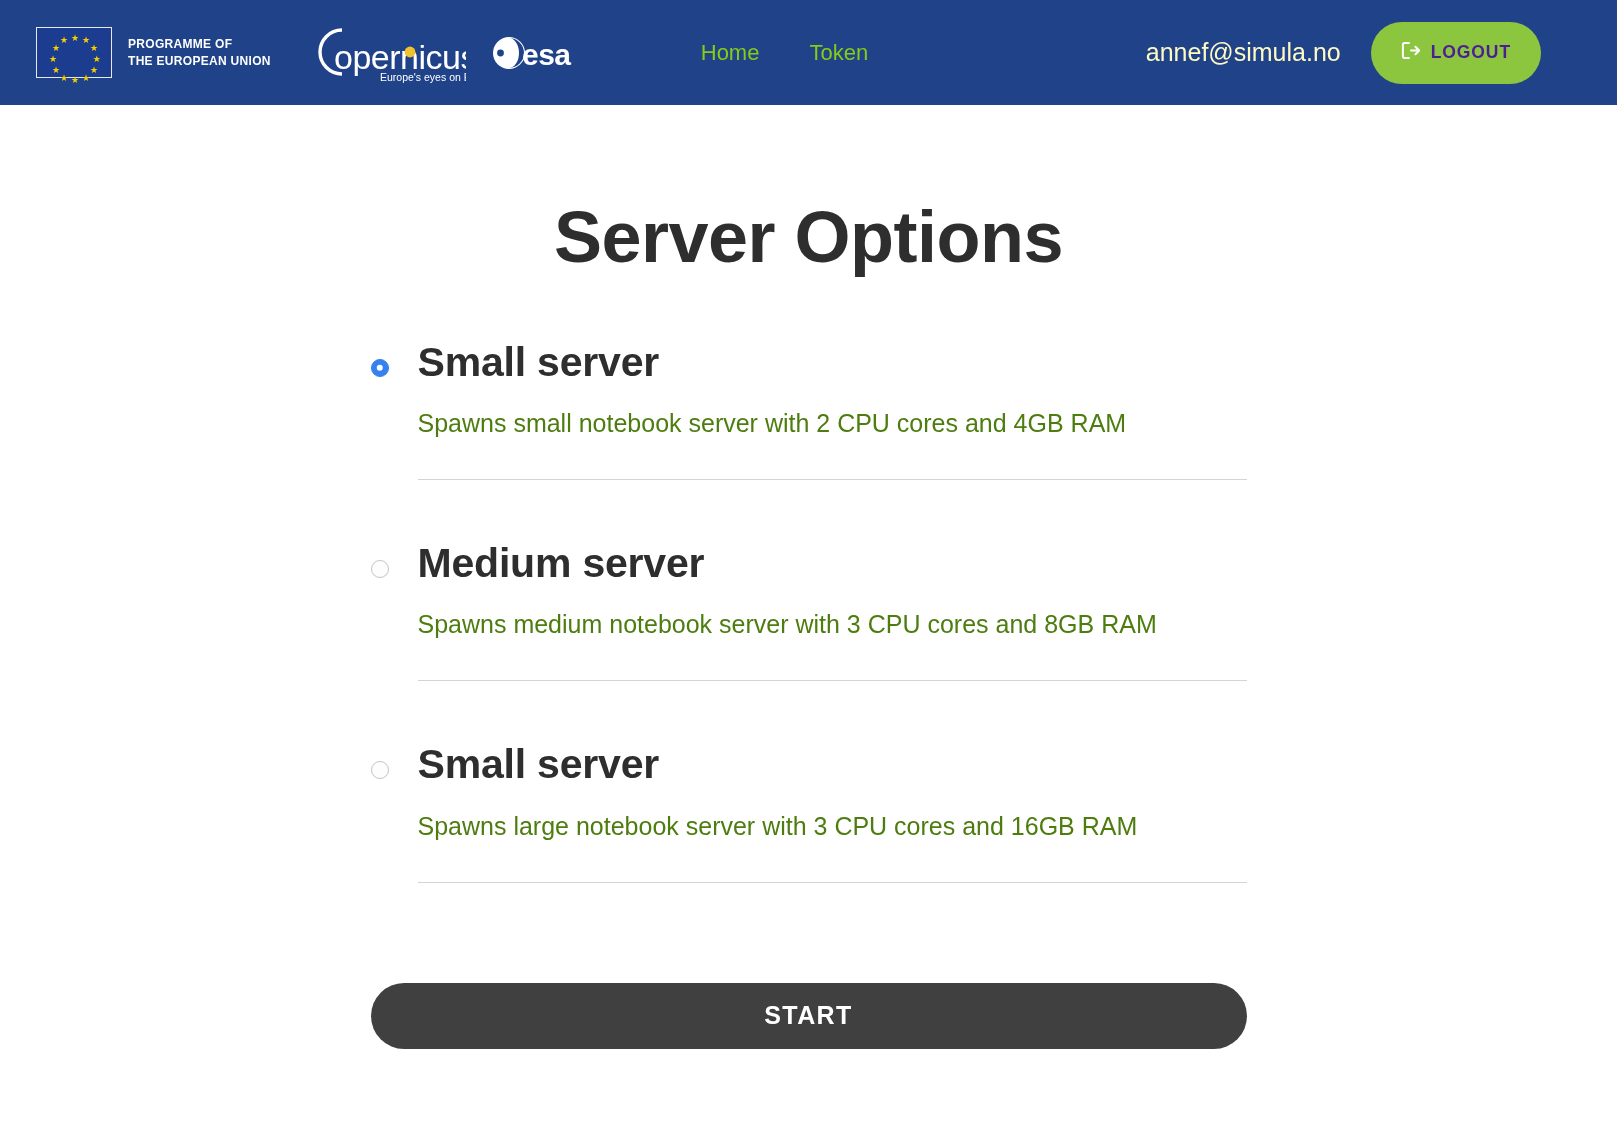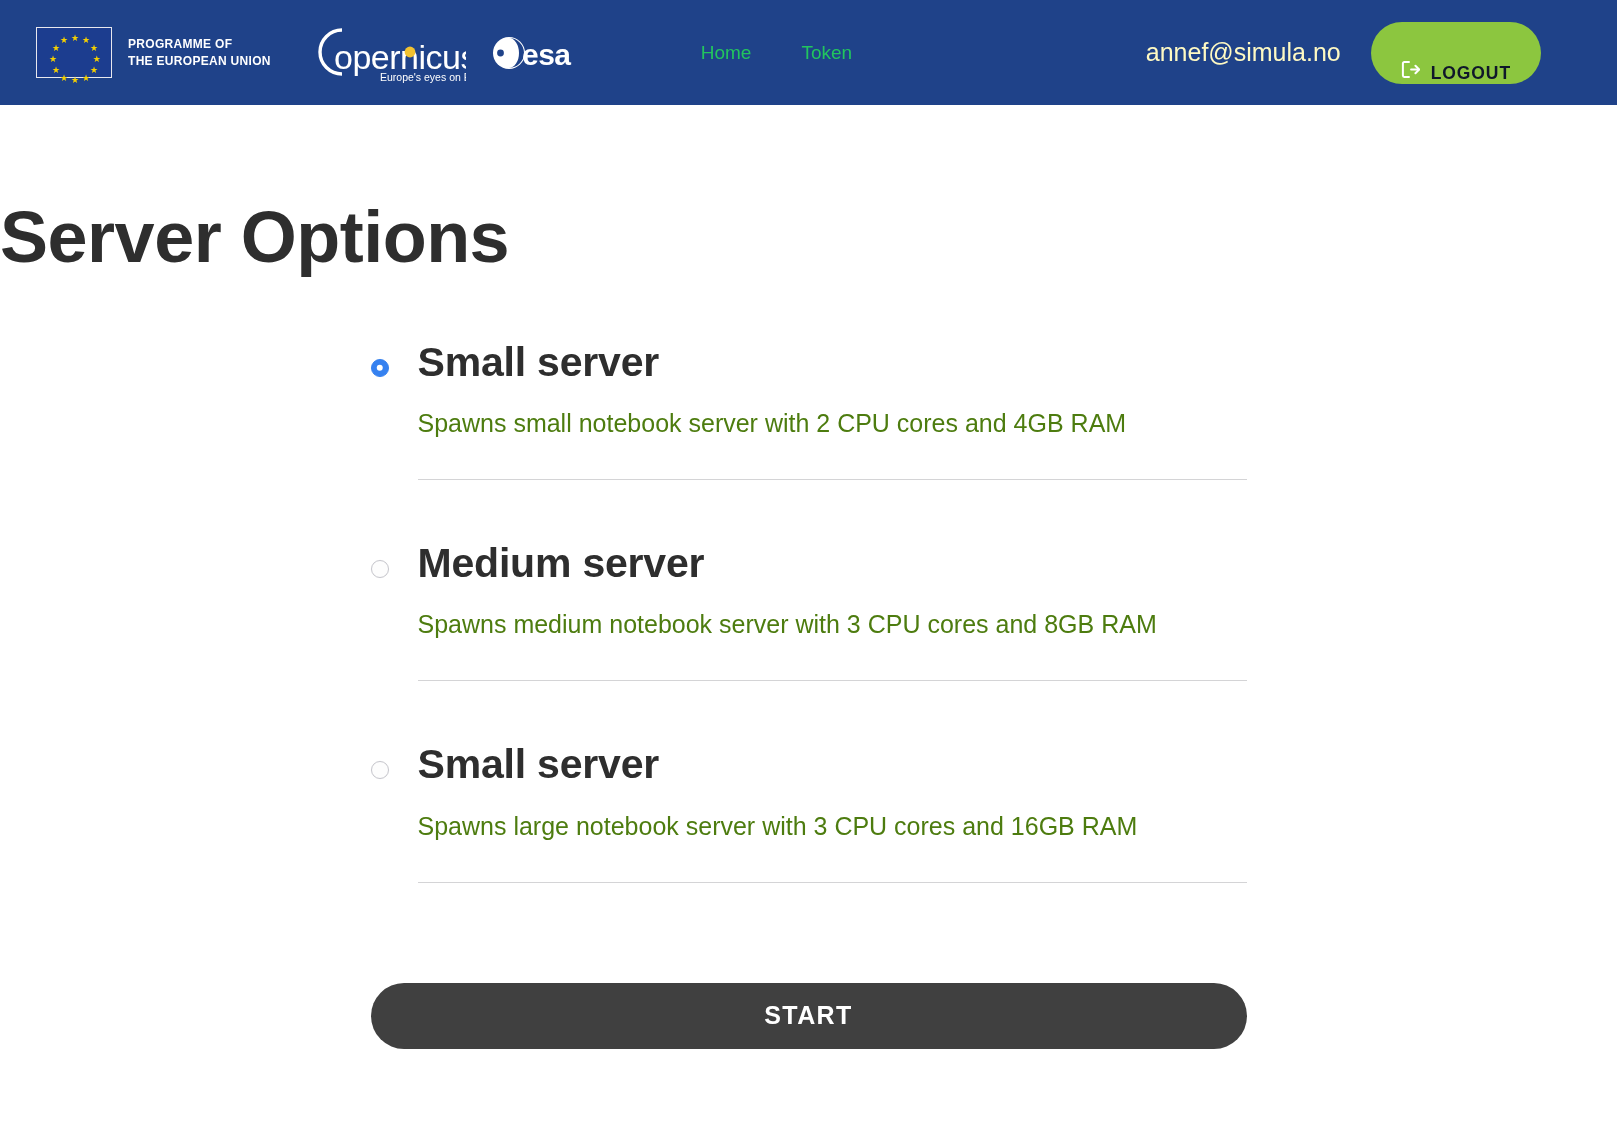--- a/index.html
+++ b/index.html
@@ -85,67 +85,68 @@
   .esa-block svg { display: block; }
 
   
   .nav-links {
     display: flex;
     align-items: center;
     gap: 50px;
     margin-left: 100px;
   }
   .nav-link {
-    color: #22c55e;
-    font-size: 19px;
+    color: #84cc16;
+    font-size: 22px;
     text-decoration: none;
     white-space: nowrap;
   }
 
   .nav-right {
     margin-left: auto;
     display: flex;
     align-items: center;
     padding-right: 76px;
     gap: 30px;
   }
   .user-email {
     color: #fef9c3;
     font-size: 25px;
     white-space: nowrap;
   }
   .logout-btn {
     background: #8cc63f;
-    color: #0f172a;
+    color: #4c1d95;
     border: none;
     border-radius: 32px;
     height: 62px;
     padding: 0 30px;
     font-size: 17.5px;
     font-weight: bold;
     letter-spacing: 0.9px;
     display: flex;
-    align-items: flex-end;
+    align-items: center;
     gap: 11px;
     cursor: pointer;
     font-family: "Liberation Sans", "DejaVu Sans", sans-serif;
   }
   .logout-icon { display: block; }
 
   
   .main {
     width: 100%;
     padding-top: 0;
   }
   .container {
     width: 876px;
     margin: 0 auto;
     padding-left: 0;
   }
   .page-title {
+    text-align: center;
     font-size: 72px;
     font-weight: bold;
     color: #2e2e2e;
     margin: 0;
     padding-top: 95px;
     letter-spacing: -0.5px;
     line-height: 1.05;
   }
 
   .options {

